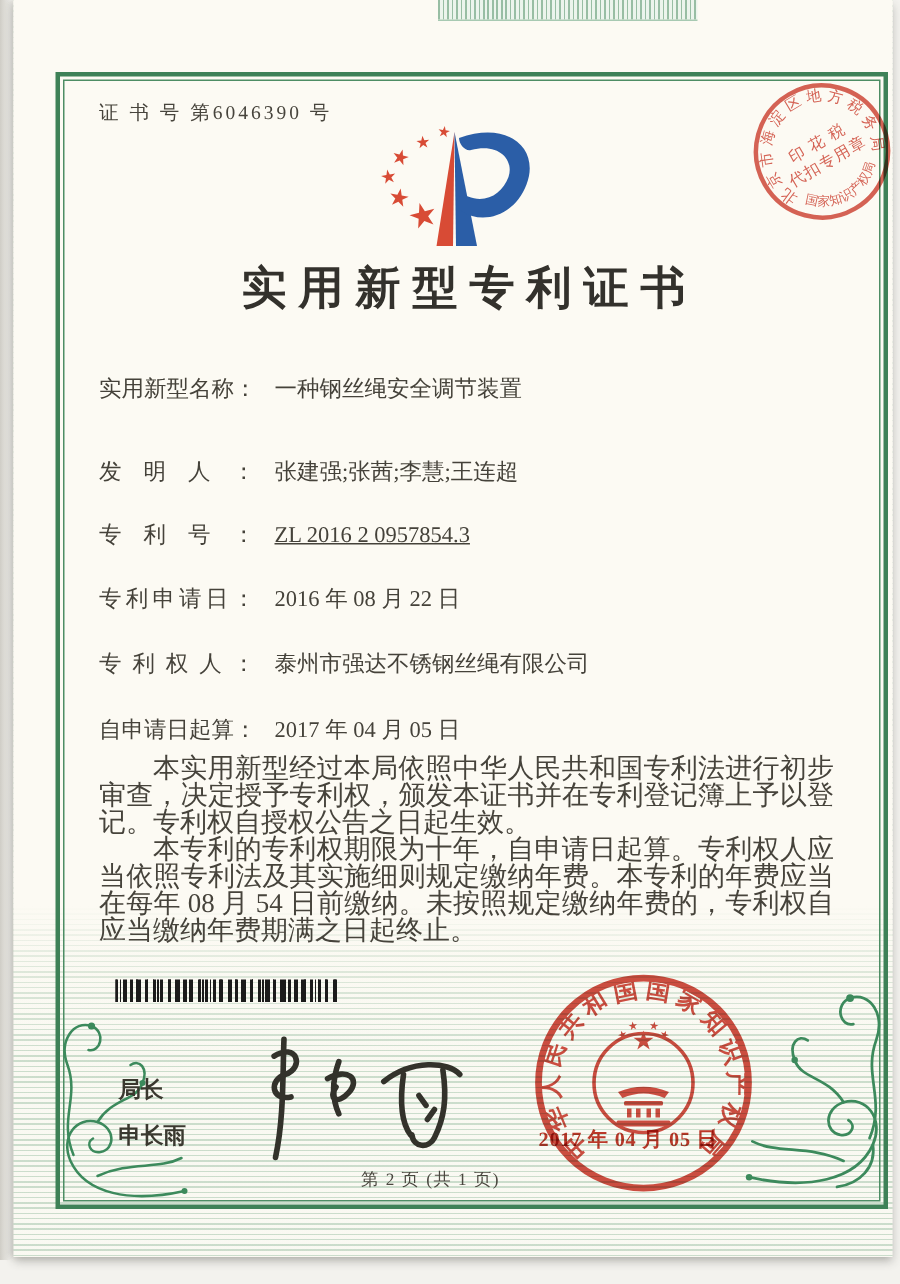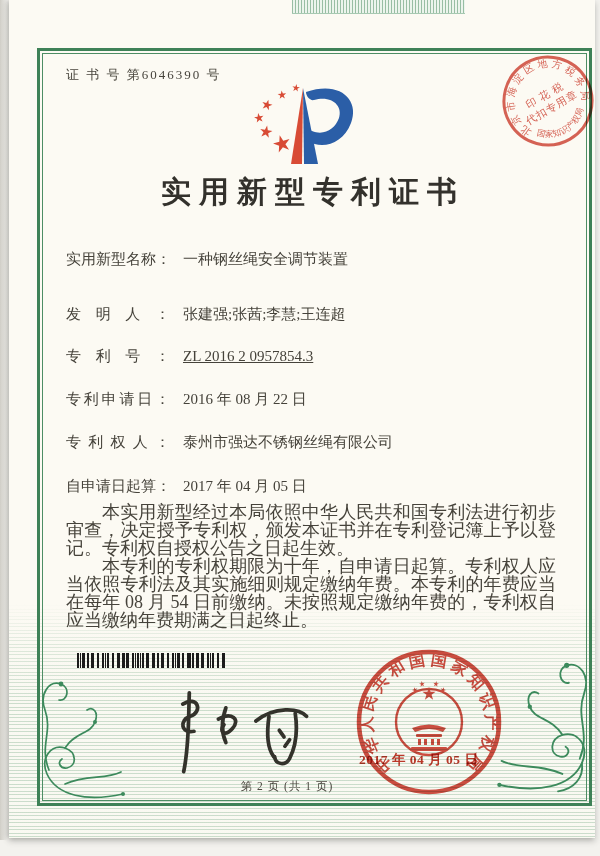--- a/index.html
+++ b/index.html
@@ -157,20 +157,24 @@
     <span class="flabel">自申请日起算：</span><span class="fvalue">2017 年 04 月 05 日</span>
   </div>
 
   <div class="paras">
     <p>本实用新型经过本局依照中华人民共和国专利法进行初步审查，决定授予专利权，颁发本证书并在专利登记簿上予以登记。专利权自授权公告之日起生效。</p>
     <p>本专利的专利权期限为十年，自申请日起算。专利权人应当依照专利法及其实施细则规定缴纳年费。本专利的年费应当在每年 08 月 54 日前缴纳。未按照规定缴纳年费的，专利权自应当缴纳年费期满之日起终止。</p>
   </div>
 
   <div class="barcode"></div>
 
+  <div class="bureau">
+    <div>局长</div>
+    <div>申长雨</div>
+  </div>
 
   <svg class="signature" width="150" height="95" viewBox="0 0 160 95">
     <g fill="none" stroke="#33322b" stroke-width="4" stroke-linecap="round" stroke-linejoin="round">
       <path d="M20,14 C36,4 42,22 28,27 C16,31 18,46 32,43"></path>
       <path d="M27,2 C26,28 27,58 21,86"></path>
       <path d="M66,18 C61,32 61,44 66,55"></path>
       <path d="M58,30 C72,22 82,30 73,40 C65,49 58,44 64,36"></path>
       <path d="M98,32 C118,16 144,18 152,27"></path>
       <path d="M112,27 C109,48 111,62 117,70"></path>
       <path d="M140,24 C143,44 141,58 134,72 C130,80 119,79 118,70"></path>

